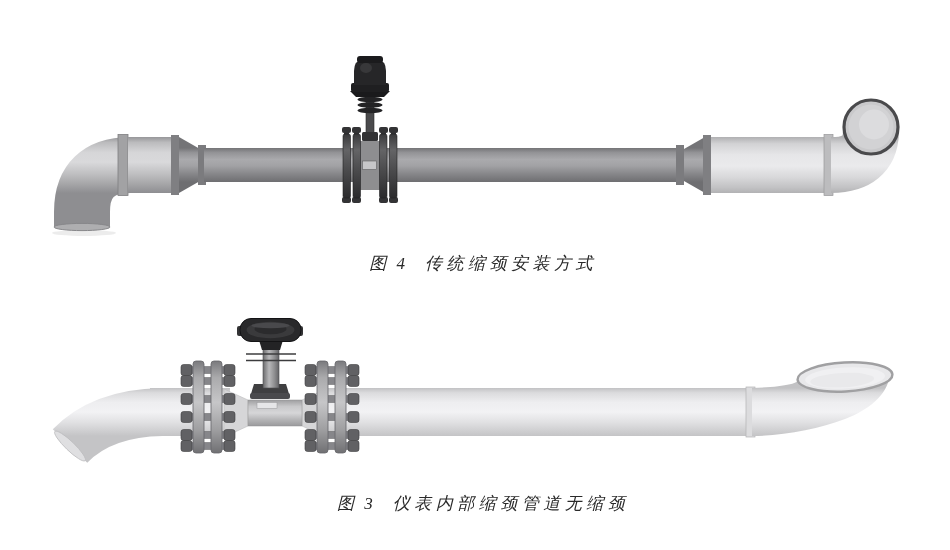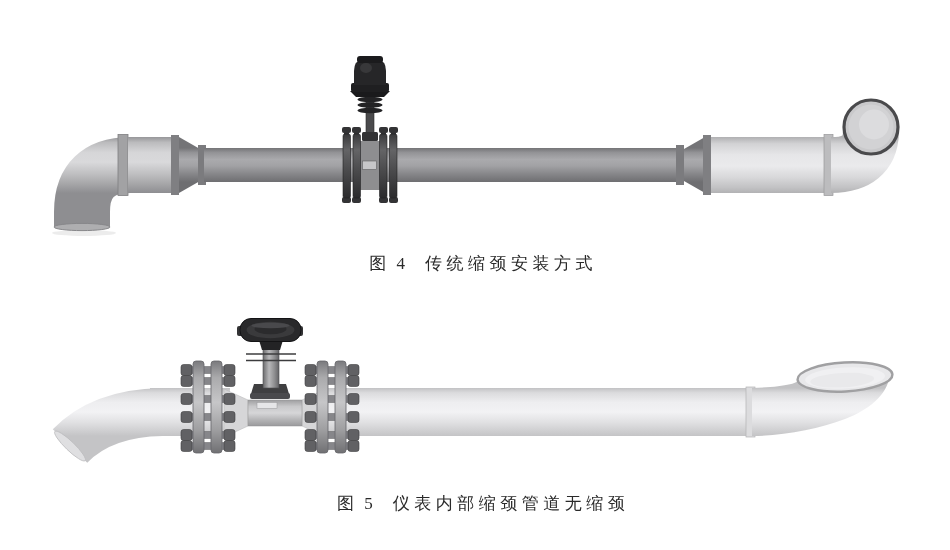--- a/index.html
+++ b/index.html
@@ -1,17 +1,17 @@
 <!DOCTYPE html>
 <html><head>
 <meta charset="utf-8">
 <style>
   html,body{margin:0;padding:0;background:#ffffff;}
   #page{position:relative;width:918px;height:550px;background:#ffffff;overflow:hidden;
-        font-family:"Liberation Serif","DejaVu Serif",serif;}
+        font-family:"Liberation Serif","DejaVu Serif",serif;font-style:italic;}
   .figure-svg{position:absolute;display:block;}
   #fig4-svg{left:30px;top:50px;width:890px;height:190px;}
   #fig5-svg{left:30px;top:308px;width:890px;height:162px;}
   .caption{position:absolute;left:0;width:950px;text-align:center;
            font-size:17px;color:#2a2a2a;letter-spacing:4.5px;
            transform:translateX(8px);white-space:nowrap;}
   .caption .cap-label{letter-spacing:3px;margin-right:17px;}
   #cap4{top:252px;}
   #cap5{top:492px;}
 </style>
@@ -264,16 +264,16 @@
                C 818 429 783 436 752 436 Z" fill="url(#gBotPipe)"></path>
       <g transform="rotate(-3 845 377)">
         <ellipse cx="845" cy="377" rx="47.5" ry="14.5" fill="#e8e8ea" stroke="#a0a0a2" stroke-width="2.4"></ellipse>
         <ellipse cx="845" cy="378" rx="40" ry="10.5" fill="#f0f0f2"></ellipse>
         <ellipse cx="842" cy="380" rx="32" ry="7.2" fill="#e9e9eb"></ellipse>
       </g>
     </g>
   </svg>
 
   <div id="cap5" class="caption">
-    <span class="cap-label">图 5</span><span class="cap-title">仪表内部缩颈管道无缩颈</span>
+    <span class="cap-label">图 3</span><span class="cap-title">仪表内部缩颈管道无缩颈</span>
   </div>
 
 </div>
 
 </body></html>

